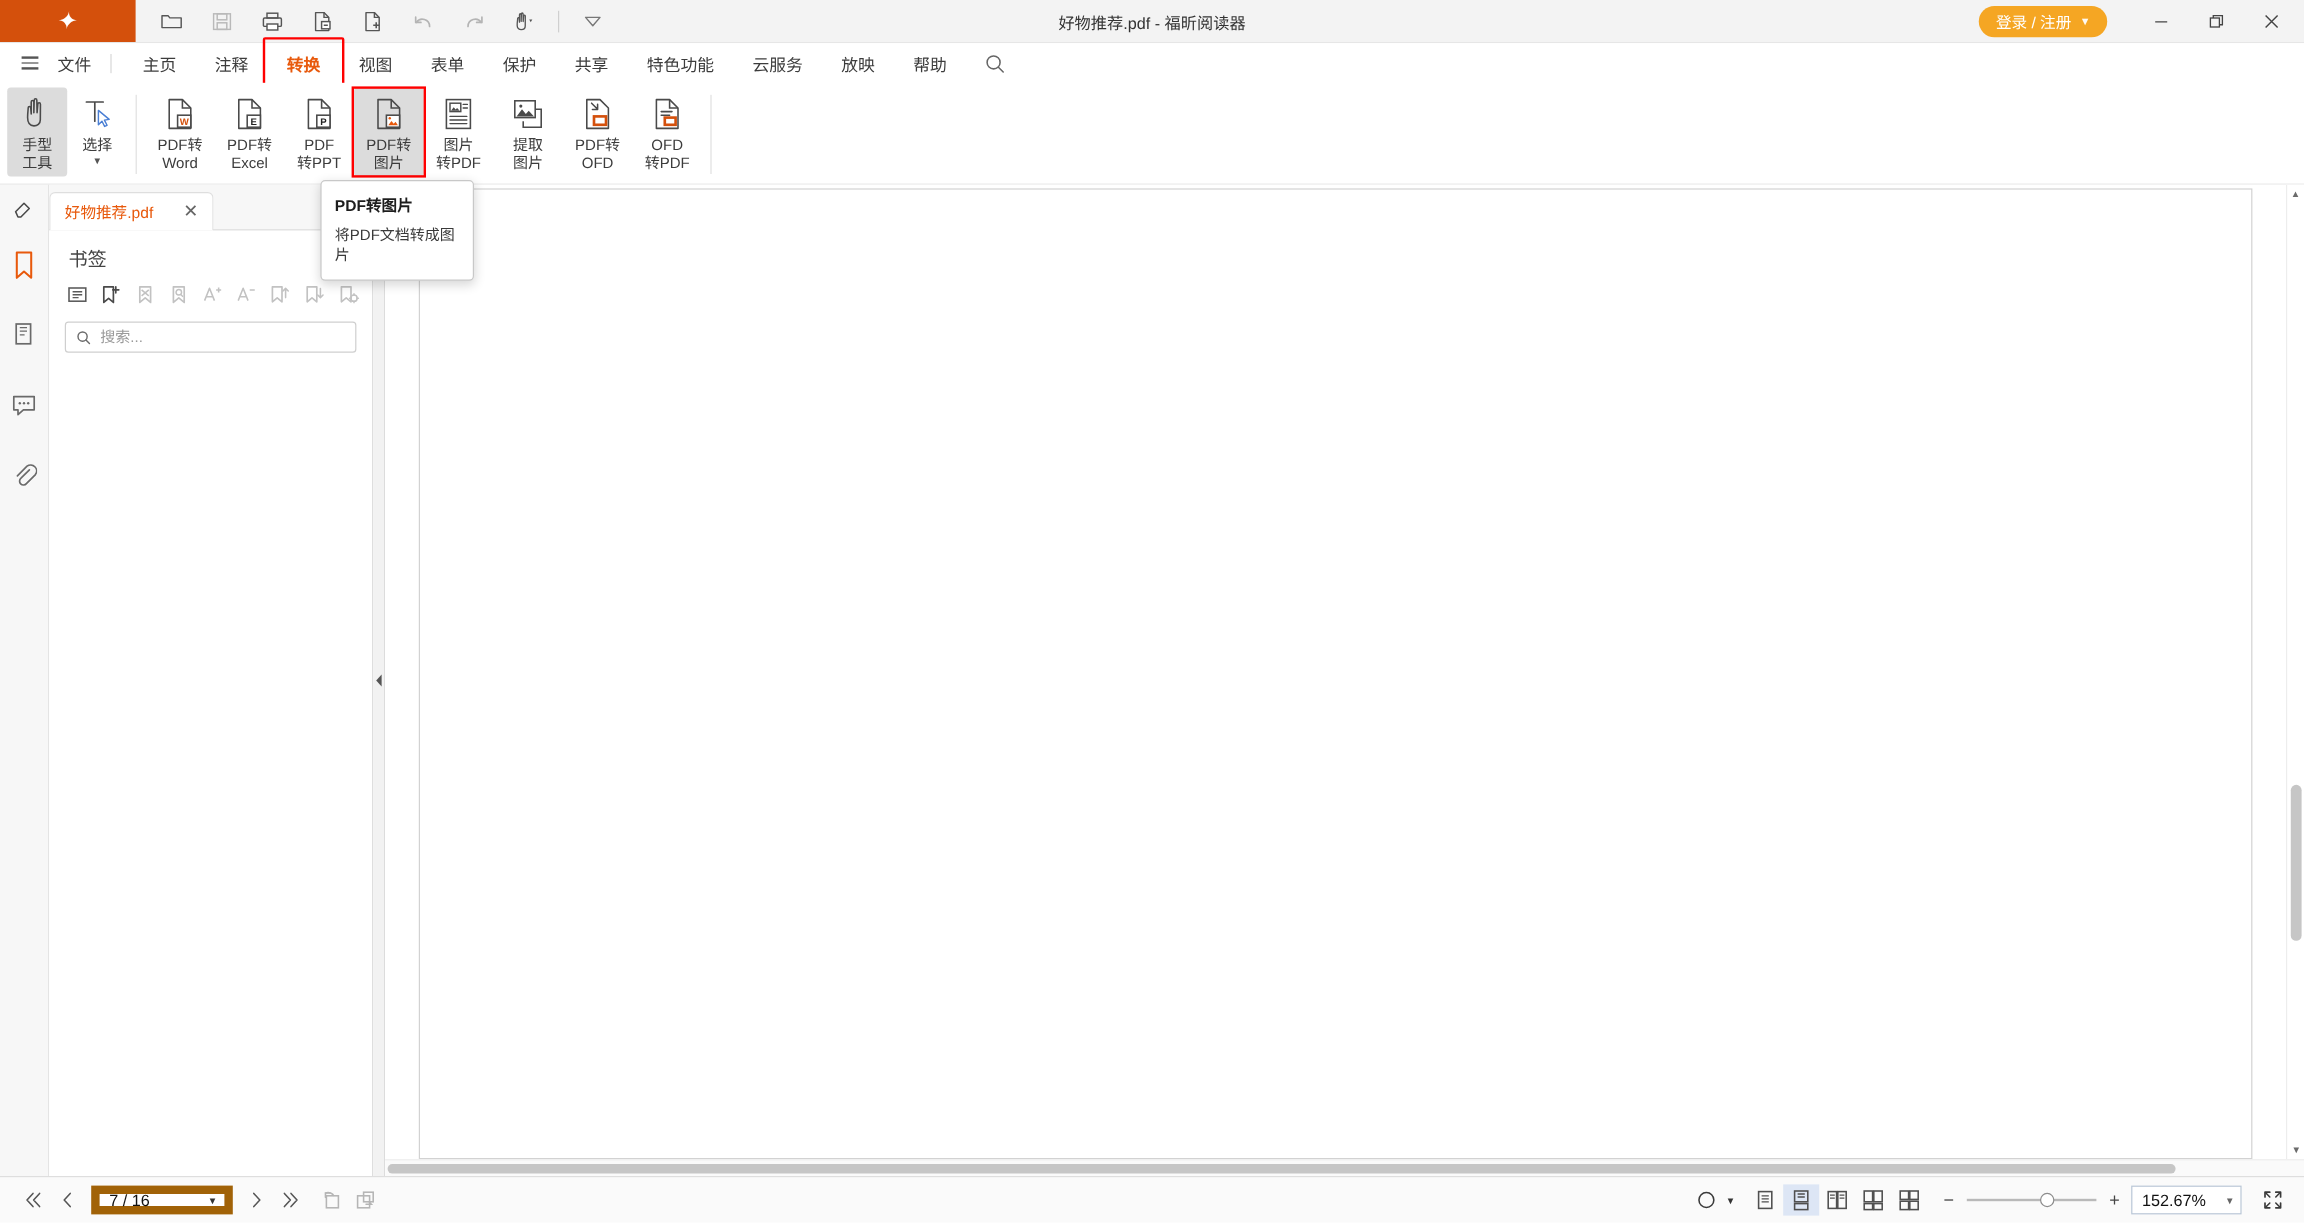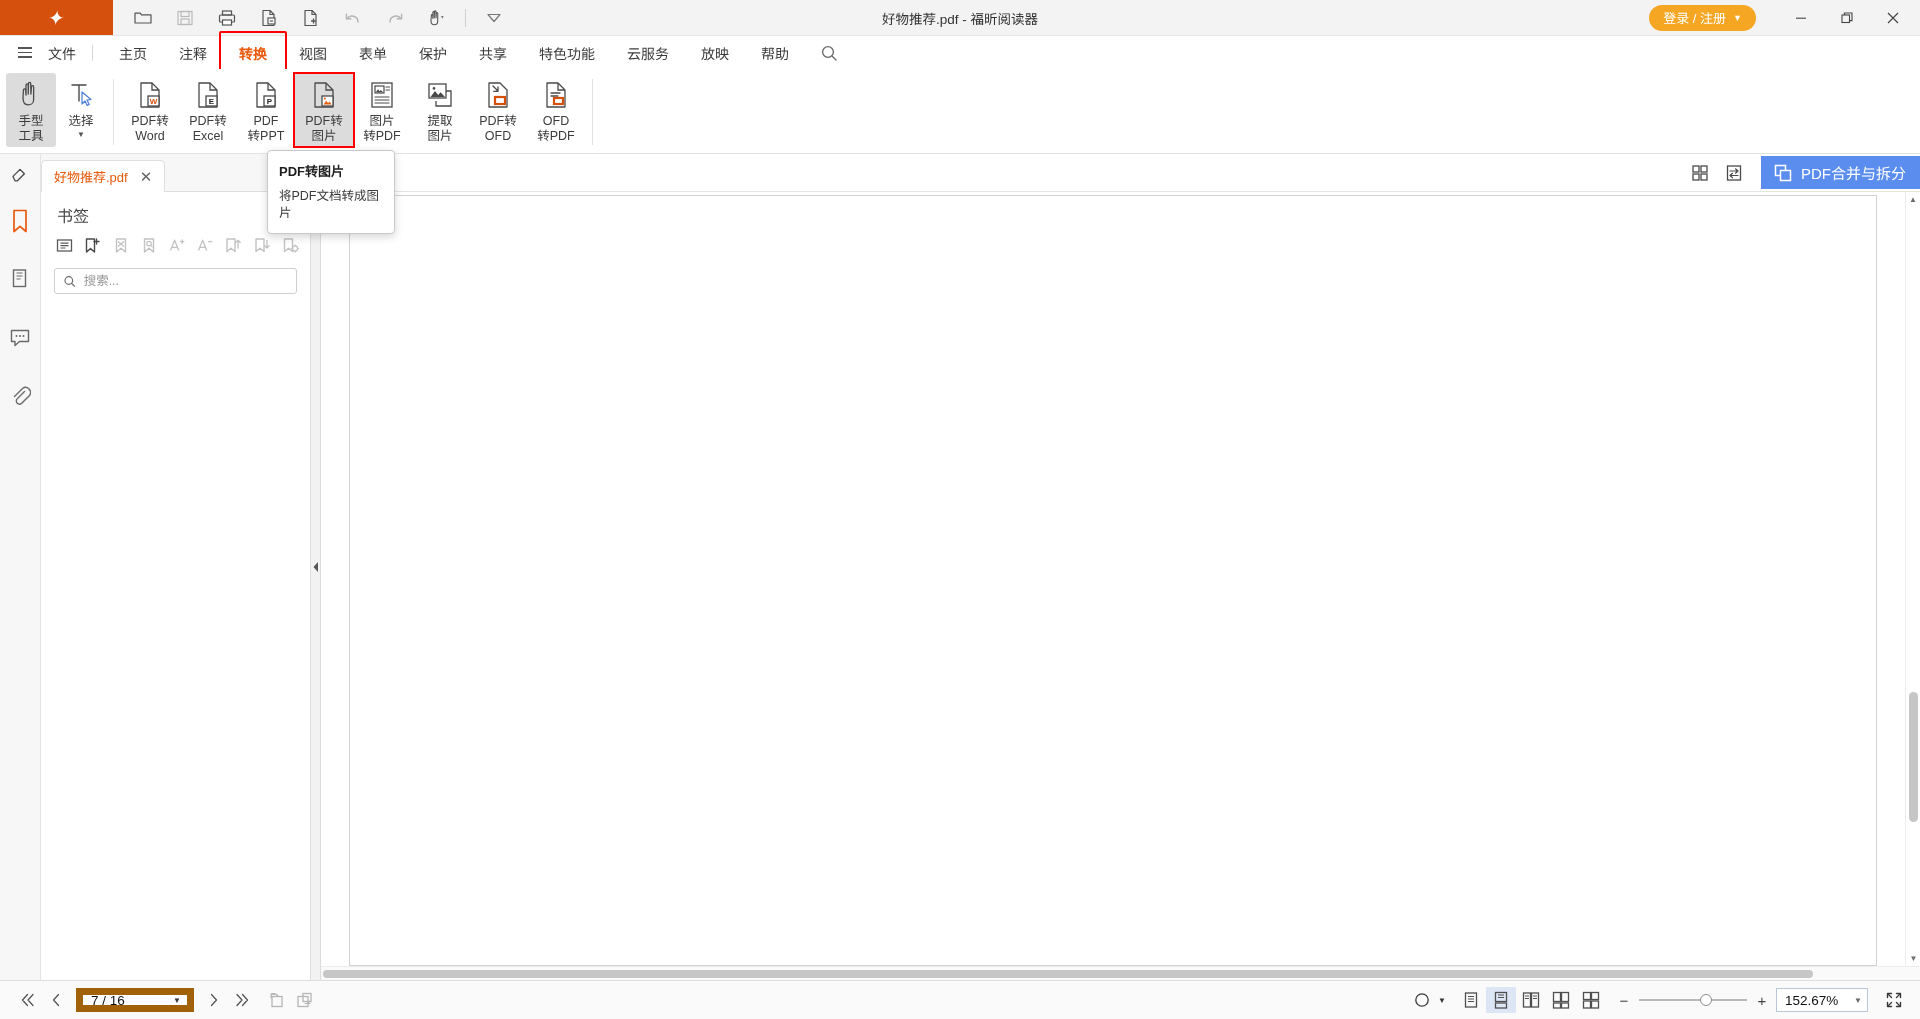--- a/index.html
+++ b/index.html
@@ -127,21 +127,21 @@
   
   .bm-panel {
     width: 270px; min-width: 270px; background: #fff;
     border-right: 1px solid #dedede; display: flex; flex-direction: column;
   }
   .bm-tabrow {
     height: 38px; display: flex; align-items: flex-end; background: #f7f7f7;
     border-bottom: 1px solid #dedede;
   }
   .bm-tab {
-    display: flex; align-items: center; gap: 10px; height: 32px;
+    display: flex; align-items: center; gap: 23px; height: 32px;
     background: #fff; border: 1px solid #dedede; border-bottom: none;
     border-radius: 5px 5px 0 0; padding: 0 10px 0 12px;
     font-size: 13px; color: #e8590c; cursor: pointer; margin-left: 0px;
     position: relative; top: 1px;
   }
   .bm-tab .x { color:#666; font-size: 15px; line-height: 1; cursor:pointer; padding: 0 2px;}
   .bm-title { font-size: 16px; color: #444; padding: 11px 0 6px 16px; }
   .bm-tools {
     display: flex; align-items: center; gap: 5px; padding: 0 8px 6px 12px; flex-wrap: nowrap;
   }
@@ -582,43 +582,20 @@
       <div class="bm-list"></div>
     </div>
 
     <div class="collapse-handle">
       <svg width="8" height="12" viewBox="0 0 8 12">
           <path d="M6 1L1.5 6 6 11z" fill="#555"></path>
         </svg>
     </div>
 
     <div class="doc-region">
-      <div class="doc-toolbar">
-        <div class="dt-icon">
-          <svg width="20" height="20" viewBox="0 0 20 20">
-              <rect x="3" y="3" width="6" height="6" fill="none" stroke="#4a4a4a" stroke-width="1.3"></rect>
-              <rect x="11" y="3" width="6" height="6" fill="none" stroke="#4a4a4a" stroke-width="1.3"></rect>
-              <rect x="3" y="11" width="6" height="6" fill="none" stroke="#4a4a4a" stroke-width="1.3"></rect>
-              <rect x="11" y="11" width="6" height="6" fill="none" stroke="#4a4a4a" stroke-width="1.3"></rect>
-            </svg>
-        </div>
-        <div class="dt-icon">
-          <svg width="20" height="20" viewBox="0 0 20 20">
-              <rect x="3.5" y="3" width="13" height="14" fill="none" stroke="#4a4a4a" stroke-width="1.3"></rect>
-              <path d="M6 8h8M11.5 5.8L14 8l-2.5 2.2M14 12.5H6M8.5 10.3L6 12.5l2.5 2.2" fill="none" stroke="#4a4a4a" stroke-width="1.2" stroke-linecap="round" stroke-linejoin="round"></path>
-            </svg>
-        </div>
-        <div class="merge-btn">
-          <svg width="20" height="20" viewBox="0 0 20 20">
-              <rect x="2.5" y="2.5" width="10" height="10" fill="none" stroke="#fff" stroke-width="1.5"></rect>
-              <rect x="7.5" y="7.5" width="10" height="10" fill="#5b8def" stroke="#fff" stroke-width="1.5"></rect>
-            </svg>
-          <span>PDF合并与拆分</span>
-        </div>
-      </div>
 
       <div class="doc-scroll">
         <div class="page-wrap">
           <div class="page"></div>
         </div>
         <div class="vscroll">
           <div class="up">▲</div>
           <div class="thumb"></div>
           <div class="down" style="position:absolute;bottom:0;width:15px;">▼</div>
         </div>

